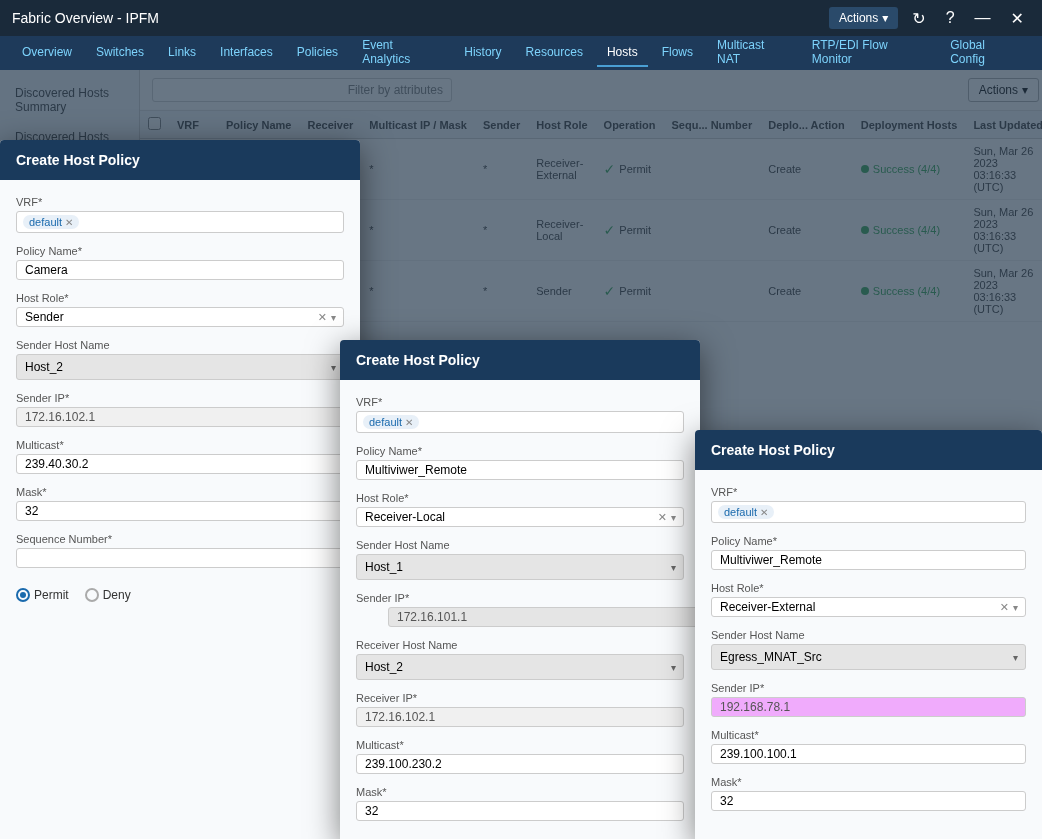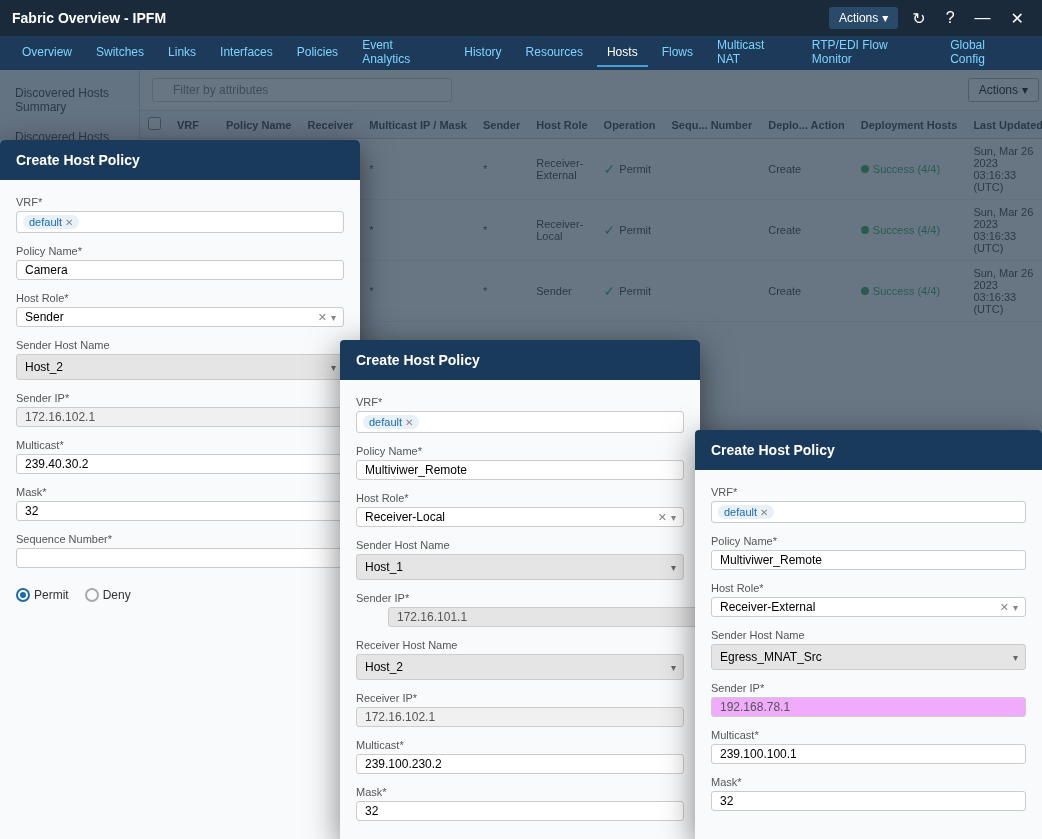--- a/index.html
+++ b/index.html
@@ -10,21 +10,21 @@
       background: #1a2a3a;
       color: white;
       display: flex;
       align-items: center;
       justify-content: space-between;
       padding: 0 12px;
       height: 36px;
       position: relative;
       z-index: 10;
     }
-    .title-bar-left { font-size: 14px; font-weight: bold; }
+    .title-bar-left { font-size: 14px; font-weight: normal; }
     .title-bar-right { display: flex; align-items: center; gap: 8px; }
     .title-btn {
       background: #2a4a6a;
       color: white;
       border: none;
       padding: 4px 10px;
       cursor: pointer;
       border-radius: 3px;
       font-size: 12px;
       display: flex; align-items: center; gap: 4px;
@@ -103,24 +103,25 @@
     .filter-bar {
       display: flex;
       align-items: center;
       justify-content: space-between;
       padding: 8px 12px;
       border-bottom: 1px solid #ddd;
       background: #fafafa;
     }
     .filter-input {
       border: 1px solid #ccc;
-      padding: 4px 20px;
+      padding: 4px 8px;
       font-size: 12px;
       width: 300px;
       border-radius: 3px;
+      text-align: right;
     }
     .actions-btn {
       background: white;
       border: 1px solid #aaa;
       padding: 4px 10px;
       cursor: pointer;
       font-size: 12px;
       border-radius: 3px;
       display: flex; align-items: center; gap: 4px;
     }

